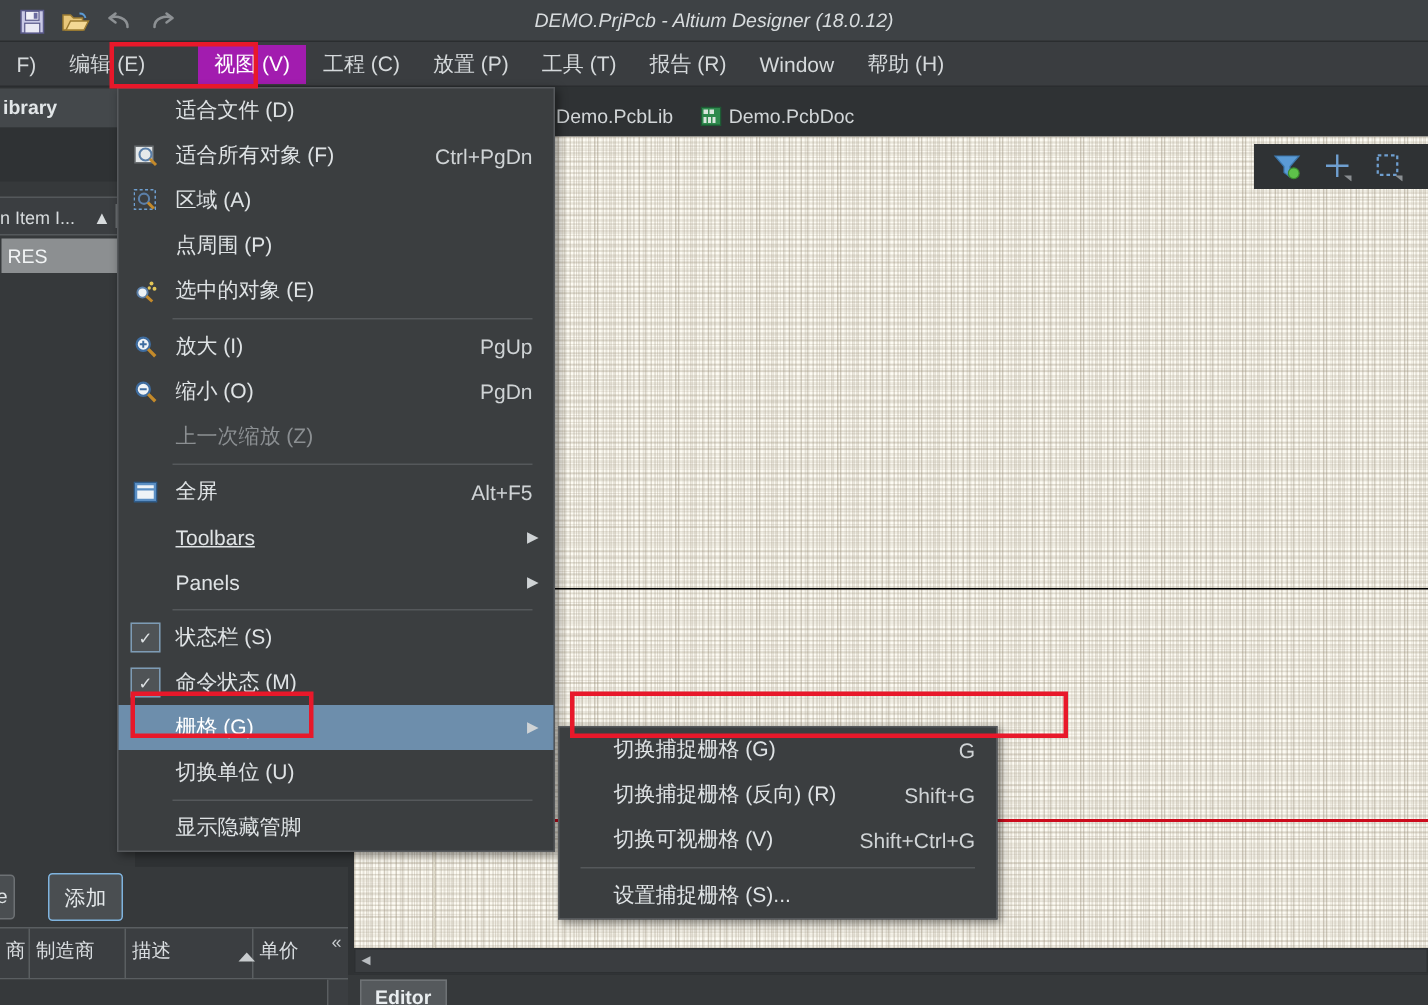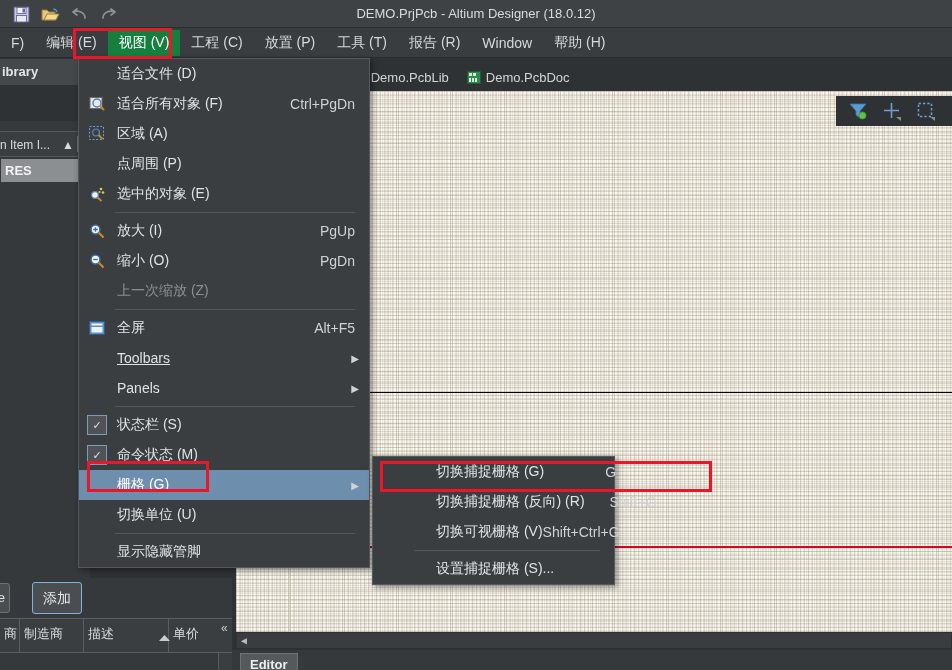--- a/index.html
+++ b/index.html
@@ -11,33 +11,33 @@
   }
   #root { position: relative; width: 952px; height: 670px; }
 
   
   .titlebar {
     position: absolute; left: 0; top: 0; width: 952px; height: 28px;
     background: #3e4245; border-bottom: 1px solid #2a2d2f;
   }
   .titlebar .tb-text {
     position: absolute; left: 0; top: 0; width: 952px; line-height: 28px;
-    text-align: center; color: #d8dcde; font-size: 13px;
+    text-align: center; color: #d8dcde; font-size: 13px; font-style: italic;
   }
   .qat { position: absolute; left: 10px; top: 3px; display: flex; gap: 7px; align-items: center; }
   .qat .ic { width: 22px; height: 22px; display: flex; align-items: center; justify-content: center; }
 
   
   .menubar {
     position: absolute; left: 0; top: 28px; width: 952px; height: 30px;
     background: #3a3d40; border-bottom: 1px solid #2a2d2f;
     display: flex; align-items: center; color: #d5d9db; font-size: 14px;
   }
   .menubar .mi { padding: 4px 11px; white-space: nowrap; }
-  .menubar .mi.active { background: #15803d; color: #ffffff; }
+  .menubar .mi.active { background: #a21caf; color: #ffffff; margin-left: 24px; }
 
   
   .redbox {
     position: absolute; border: 3px solid #e8182a; pointer-events: none; z-index: 90;
   }
 
   
   .leftpanel {
     position: absolute; left: 0; top: 59px; width: 90px; height: 548px;
     background: #36393b;
@@ -51,21 +51,21 @@
   .lp-hdr {
     position: absolute; left: 0; top: 72px; width: 90px; height: 26px;
     background: #3b3e41; border-top: 1px solid #54585b; border-bottom: 1px solid #54585b;
     color: #d7dbdd; font-size: 12px; line-height: 26px; white-space: nowrap; overflow: hidden;
   }
   .lp-hdr .col1 { display: inline-block; width: 62px; }
   .lp-hdr .sortarr { display: inline-block; }
   .lp-hdr .sep { display:inline-block; width:1px; height:16px; background:#6a6e71; vertical-align:-3px; margin:0 3px;}
   .lp-row-sel {
     position: absolute; left: 1px; top: 100px; width: 89px; height: 23px;
-    background: #8c8f91; color: #f2f4f5; font-size: 13px; line-height: 23px; padding-left: 4px; font-weight: bold;
+    background: #8c8f91; color: #f2f4f5; font-size: 13px; line-height: 23px; padding-left: 4px;
   }
   .lp-body { position: absolute; left: 0; top: 123px; width: 90px; height: 396px; background: #36393b; }
 
   
   .lp-btnrow { position: absolute; left: 0; top: 519px; width: 232px; height: 40px; background: #36393b; }
   .btn-ghost {
     position: absolute; left: -38px; top: 5px; width: 48px; height: 30px;
     background: #4a4e51; border: 1px solid #6d7174; border-radius: 3px;
     color: #dfe3e5; font-size: 13px; line-height: 28px; text-align: right; padding-right: 4px;
   }
@@ -162,21 +162,21 @@
   .menu .chk {
     width: 20px; height: 20px; background: #4f5356; border: 1px solid #7d9bb5;
     display:flex; align-items:center; justify-content:center; color:#dfe3e5; font-size:11px;
   }
   .menu u { text-decoration: underline; }
 
   #mainmenu { left: 78px; top: 58px; width: 292px; }
   #mainmenu .lbl { padding-left: 2px; }
   #mainmenu .sc { min-width: 92px; text-align: right; }
 
-  #submenu { left: 372px; top: 456px; width: 243px; padding-left: 27px; }
+  #submenu { left: 372px; top: 484px; width: 293px; }
   #submenu .lbl { padding-left: 36px; }
   #submenu .sc { min-width: 86px; text-align: right; }
 
   .svgic { display:block; }
 </style>
 </head>
 <body>
 
 <div id="root">
 

